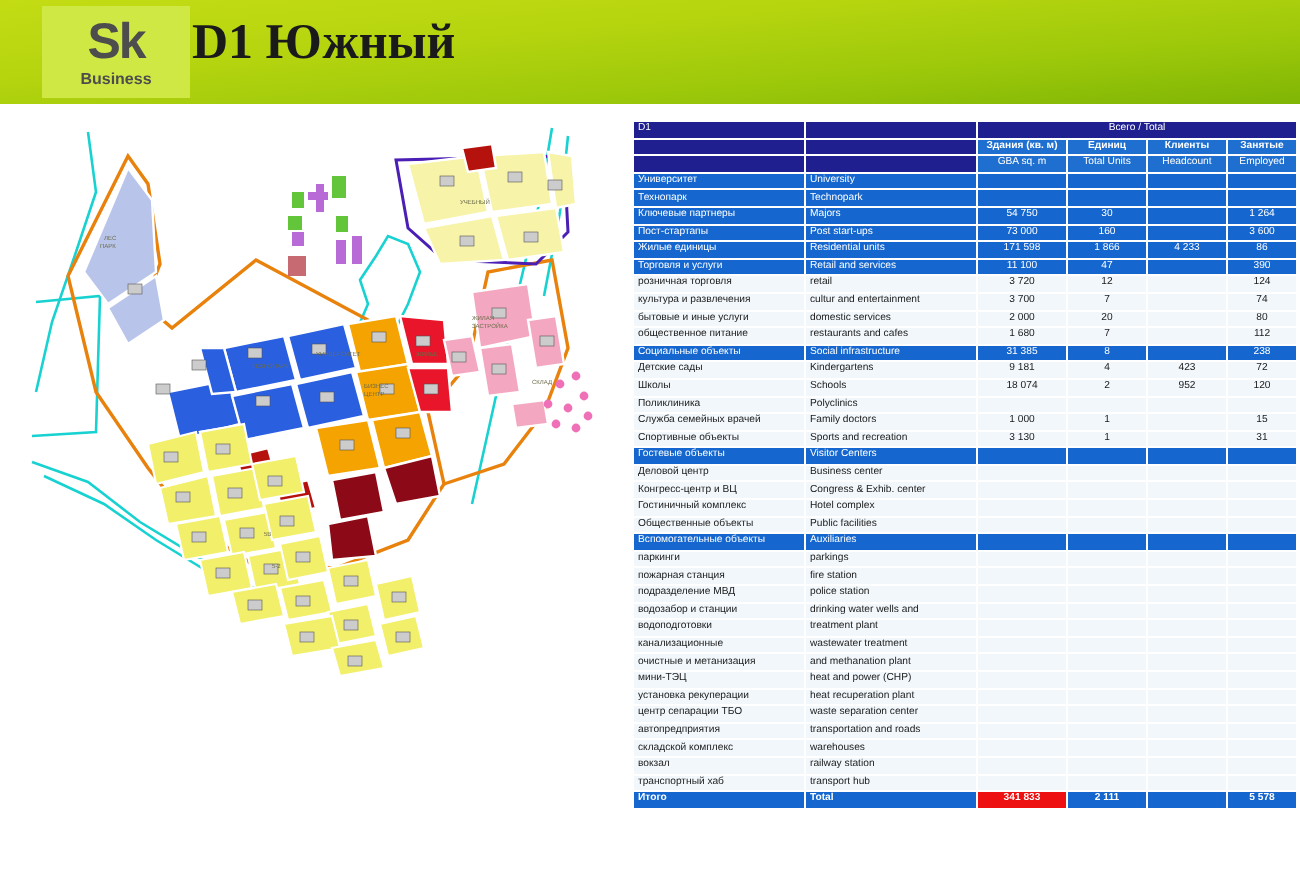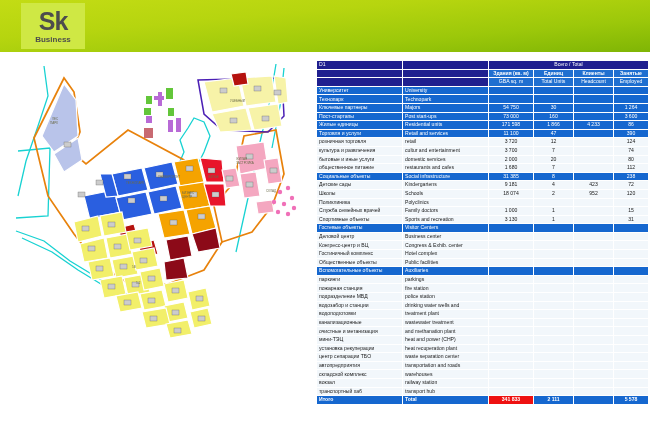--- a/index.html
+++ b/index.html
@@ -10,21 +10,21 @@
     overflow: hidden;
   }
   #slide { position: relative; width: 650px; height: 439px; background: #fff; }
 
   
   .banner {
     position: absolute; left: 0; top: 0; width: 650px; height: 52px;
     background: linear-gradient(175deg, #c3dc14 0%, #b6d50f 35%, #9cc80a 70%, #7fb505 100%);
   }
   .logo-box {
-    position: absolute; left: 21px; top: 3px; width: 64px; height: 46px;
+    position: absolute; left: 21px; top: 3px; width: 74px; height: 46px;
     background: #cfe844;
     display: flex; flex-direction: column;
     align-items: center; justify-content: center;
   }
   .logo-sk {
     font-family: "Liberation Sans", sans-serif;
     font-size: 25px; font-weight: bold; color: #4d4d4d;
     line-height: 1; letter-spacing: -1px;
   }
   .logo-word {
@@ -73,20 +73,21 @@
 </head>
 <body>
 
 <div id="slide">
 
   <div class="banner">
     <div class="logo-box">
       <div class="logo-sk">Sk</div>
       <div class="logo-word">Business</div>
     </div>
+    <div class="slide-title">D1 Южный</div>
   </div>
 
   <div class="map-wrap">
     <svg class="map-svg" width="300" height="330" viewBox="0 0 300 330">
       <rect x="0" y="0" width="300" height="330" fill="#ffffff"></rect>
 
       <g stroke="#18d2d2" stroke-width="1.3" fill="none">
         <path d="M36 10 L40 40 L30 70 L18 105 L10 140"></path>
         <path d="M10 95 L42 92 L40 160 L8 162"></path>
         <path d="M8 175 L36 185 L62 205 L100 228 L130 244"></path>

